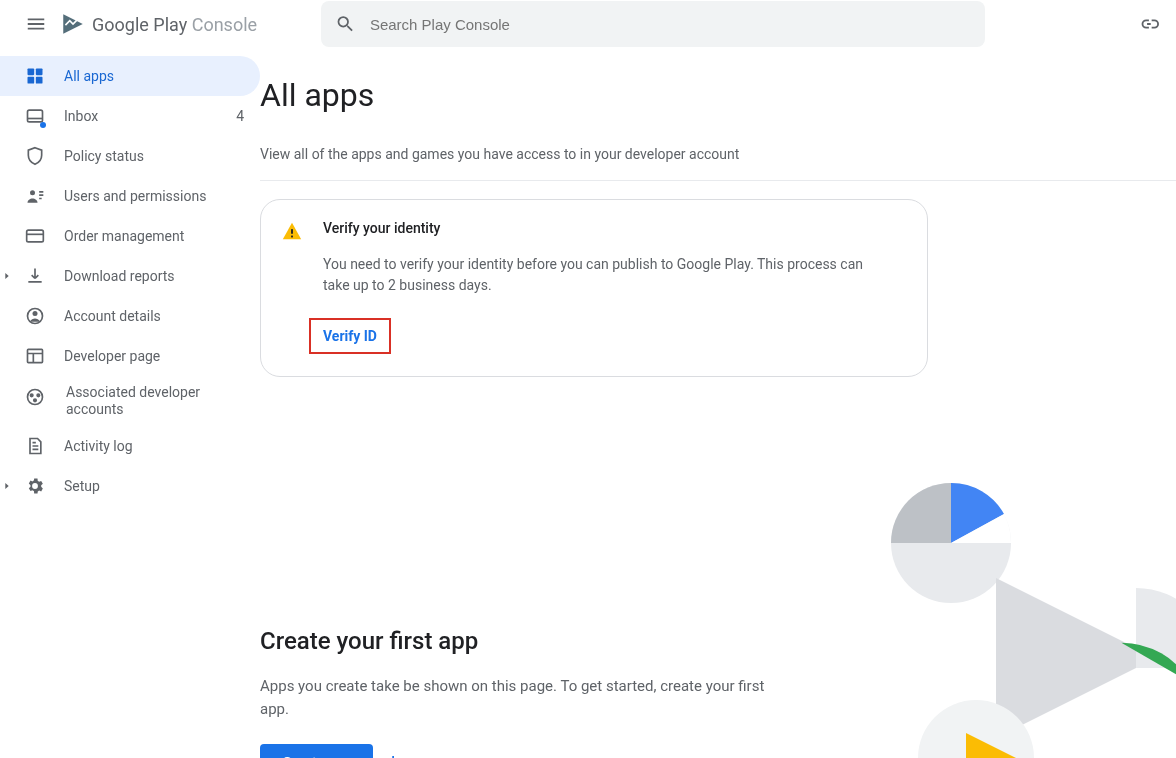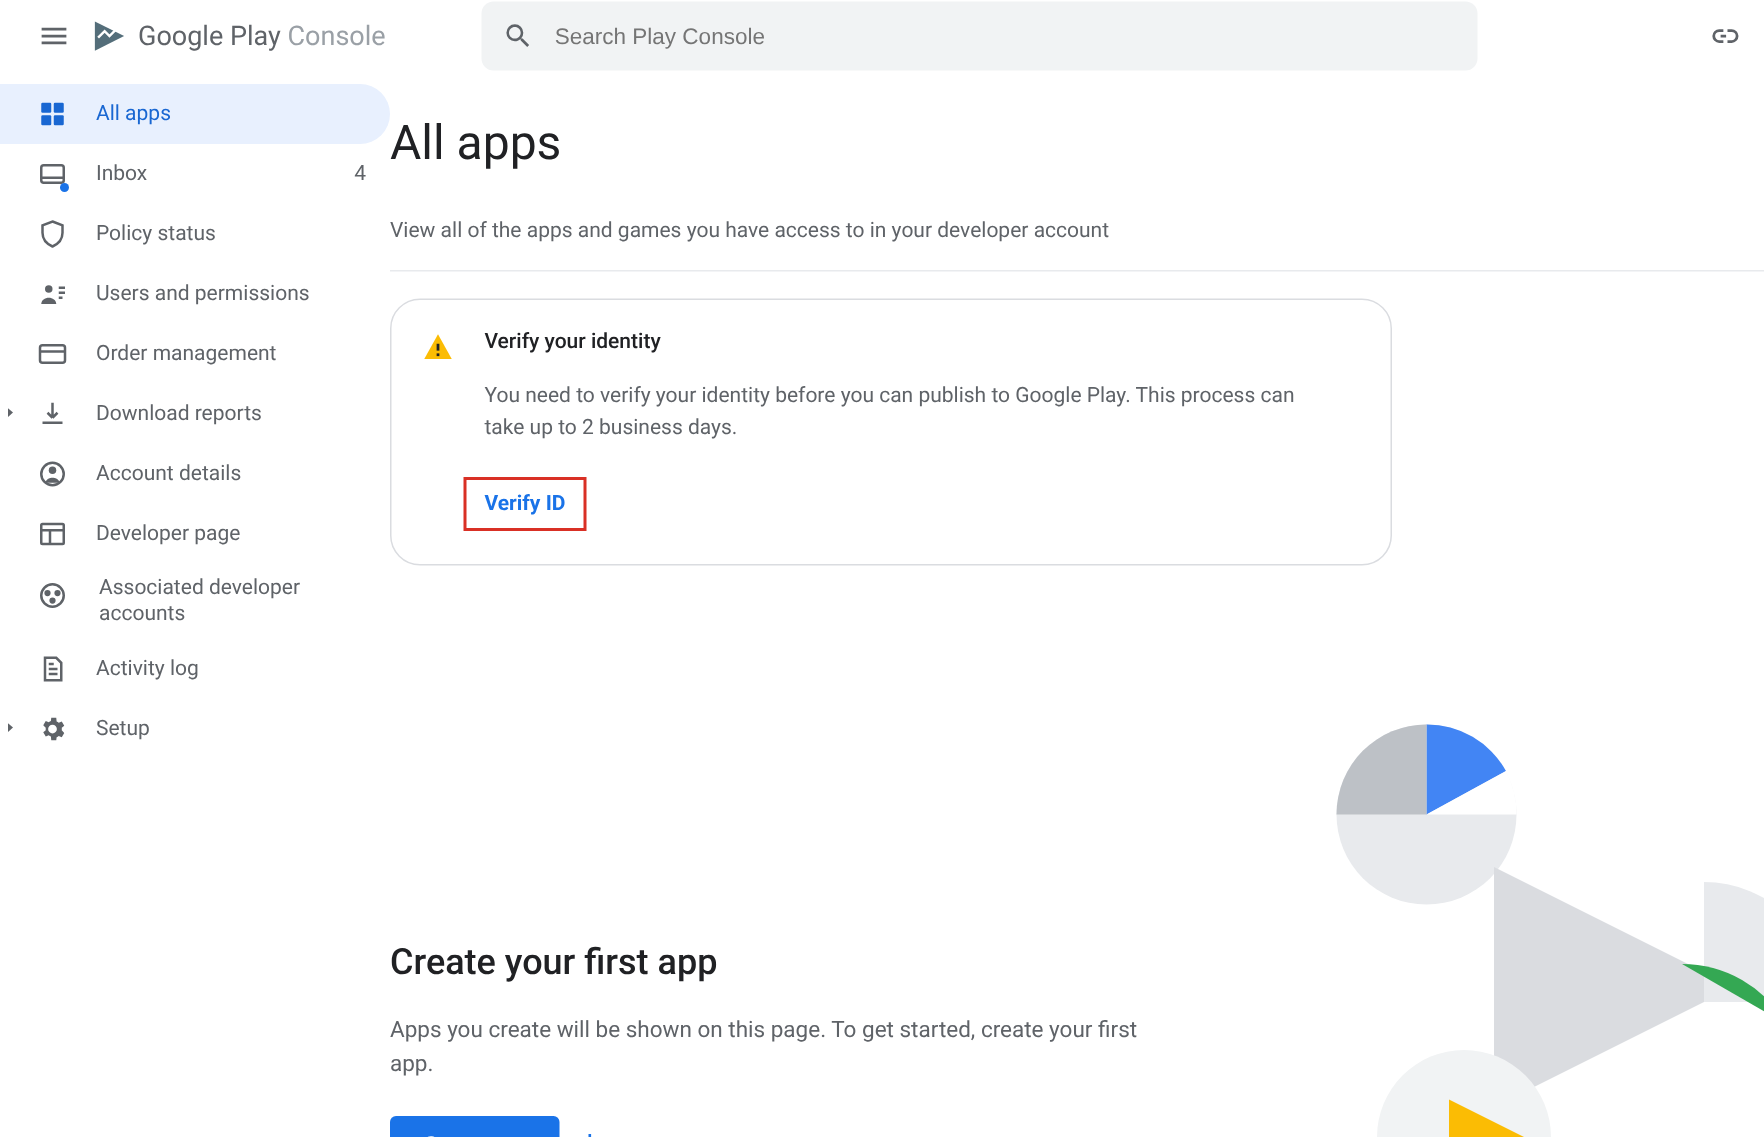--- a/index.html
+++ b/index.html
@@ -402,21 +402,21 @@
         </span>
         <div class="alert-body">
           <div class="alert-title">Verify your identity</div>
           <div class="alert-text">You need to verify your identity before you can publish to Google Play. This process can take up to 2 business days.</div>
           <span class="verify-btn">Verify ID</span>
         </div>
       </div>
 
       <div class="first-app">
         <div class="first-title">Create your first app</div>
-        <div class="first-text">Apps you create will be shown on this page. To get started, create your first app.</div>
+        <div class="first-text">Apps you create take be shown on this page. To get started, create your first app.</div>
         <div class="first-actions">
           <button class="btn-primary">Create app</button>
           <span class="link-btn">Learn more</span>
         </div>
       </div>
     </div>
 
     <div class="art">
       <svg width="340" height="320" viewBox="0 0 340 320">
         <circle cx="75" cy="75" r="60" fill="#e8eaed"></circle>

